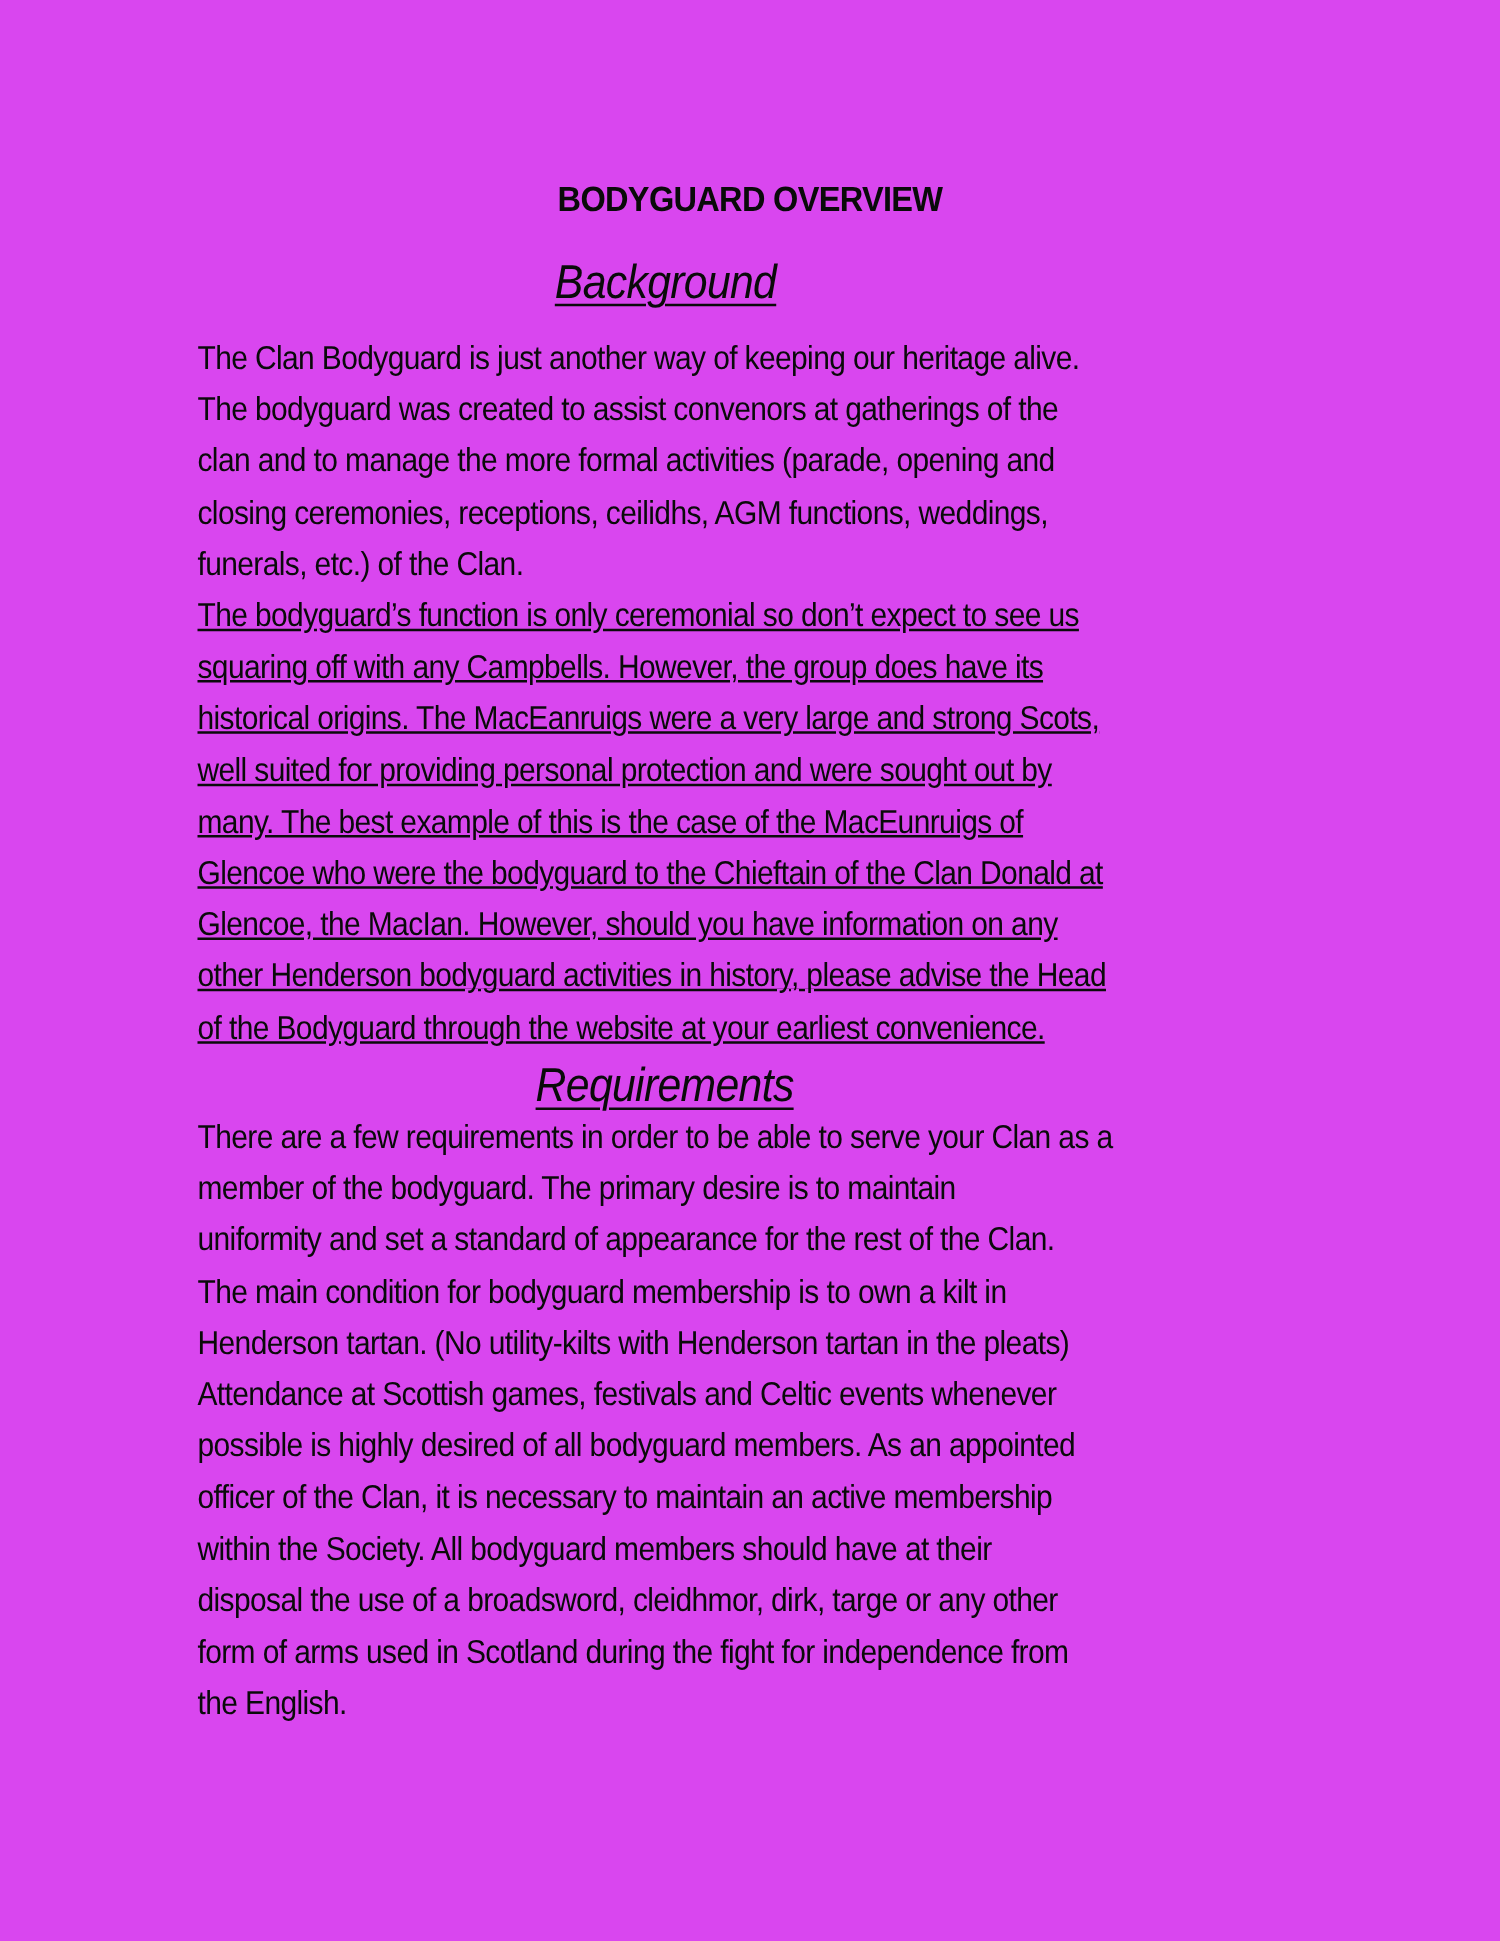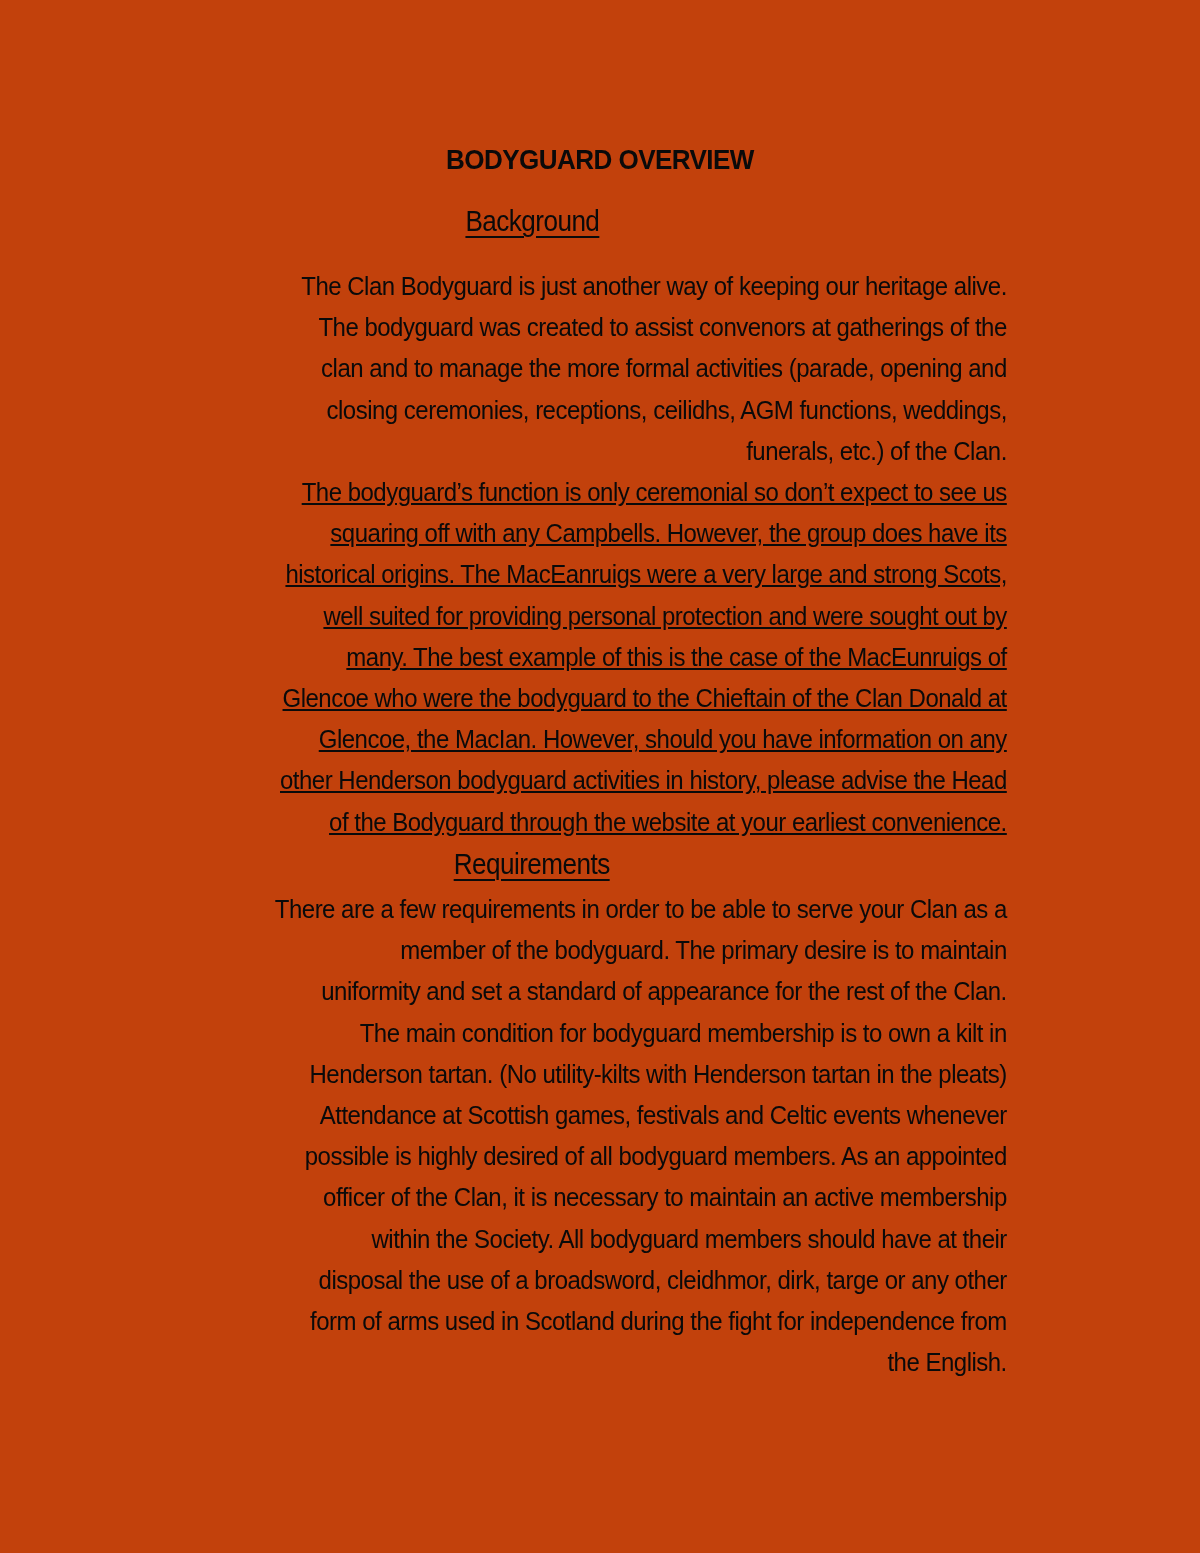--- a/index.html
+++ b/index.html
@@ -14,57 +14,57 @@
       overflow: hidden;
       color: #0a0a0a;
       font-family: "Liberation Sans", "DejaVu Sans", sans-serif;
     }
     .page {
       position: absolute;
       left: 0;
       top: 0;
       width: 1200px;
       height: 1553px;
-      background: #c2410c;
+      background: #d946ef;
     }
     .title {
       position: absolute;
       left: 0;
       width: 1200px;
       top: 144px;
       text-align: center;
       font-weight: bold;
       font-size: 28px;
       letter-spacing: -0.6px;
       transform: scaleX(0.93);
       transform-origin: 600px 0;
     }
     .heading {
       position: absolute;
       left: 0;
       width: 1064px;
       text-align: center;
-      font-size: 29px;
+      font-size: 38px;
       letter-spacing: -0.6px;
+      font-style: italic;
     }
     .heading span {
       text-decoration: underline;
       text-underline-offset: 5px;
       text-decoration-thickness: 2px;
       display: inline-block;
       transform: scaleX(0.9);
     }
     .h-background { top: 205px; }
     .h-requirements { top: 848px; }
     .para {
       position: absolute;
-      left: 138px;
+      left: 158px;
       width: 960px;
       margin: 0;
-      text-align: right;
     }
     .line {
       display: block;
       height: 41.2px;
       line-height: 41.2px;
       font-size: 26.5px;
       white-space: nowrap;
       letter-spacing: -0.55px;
       transform: scaleX(0.905);
       transform-origin: 0 0;

